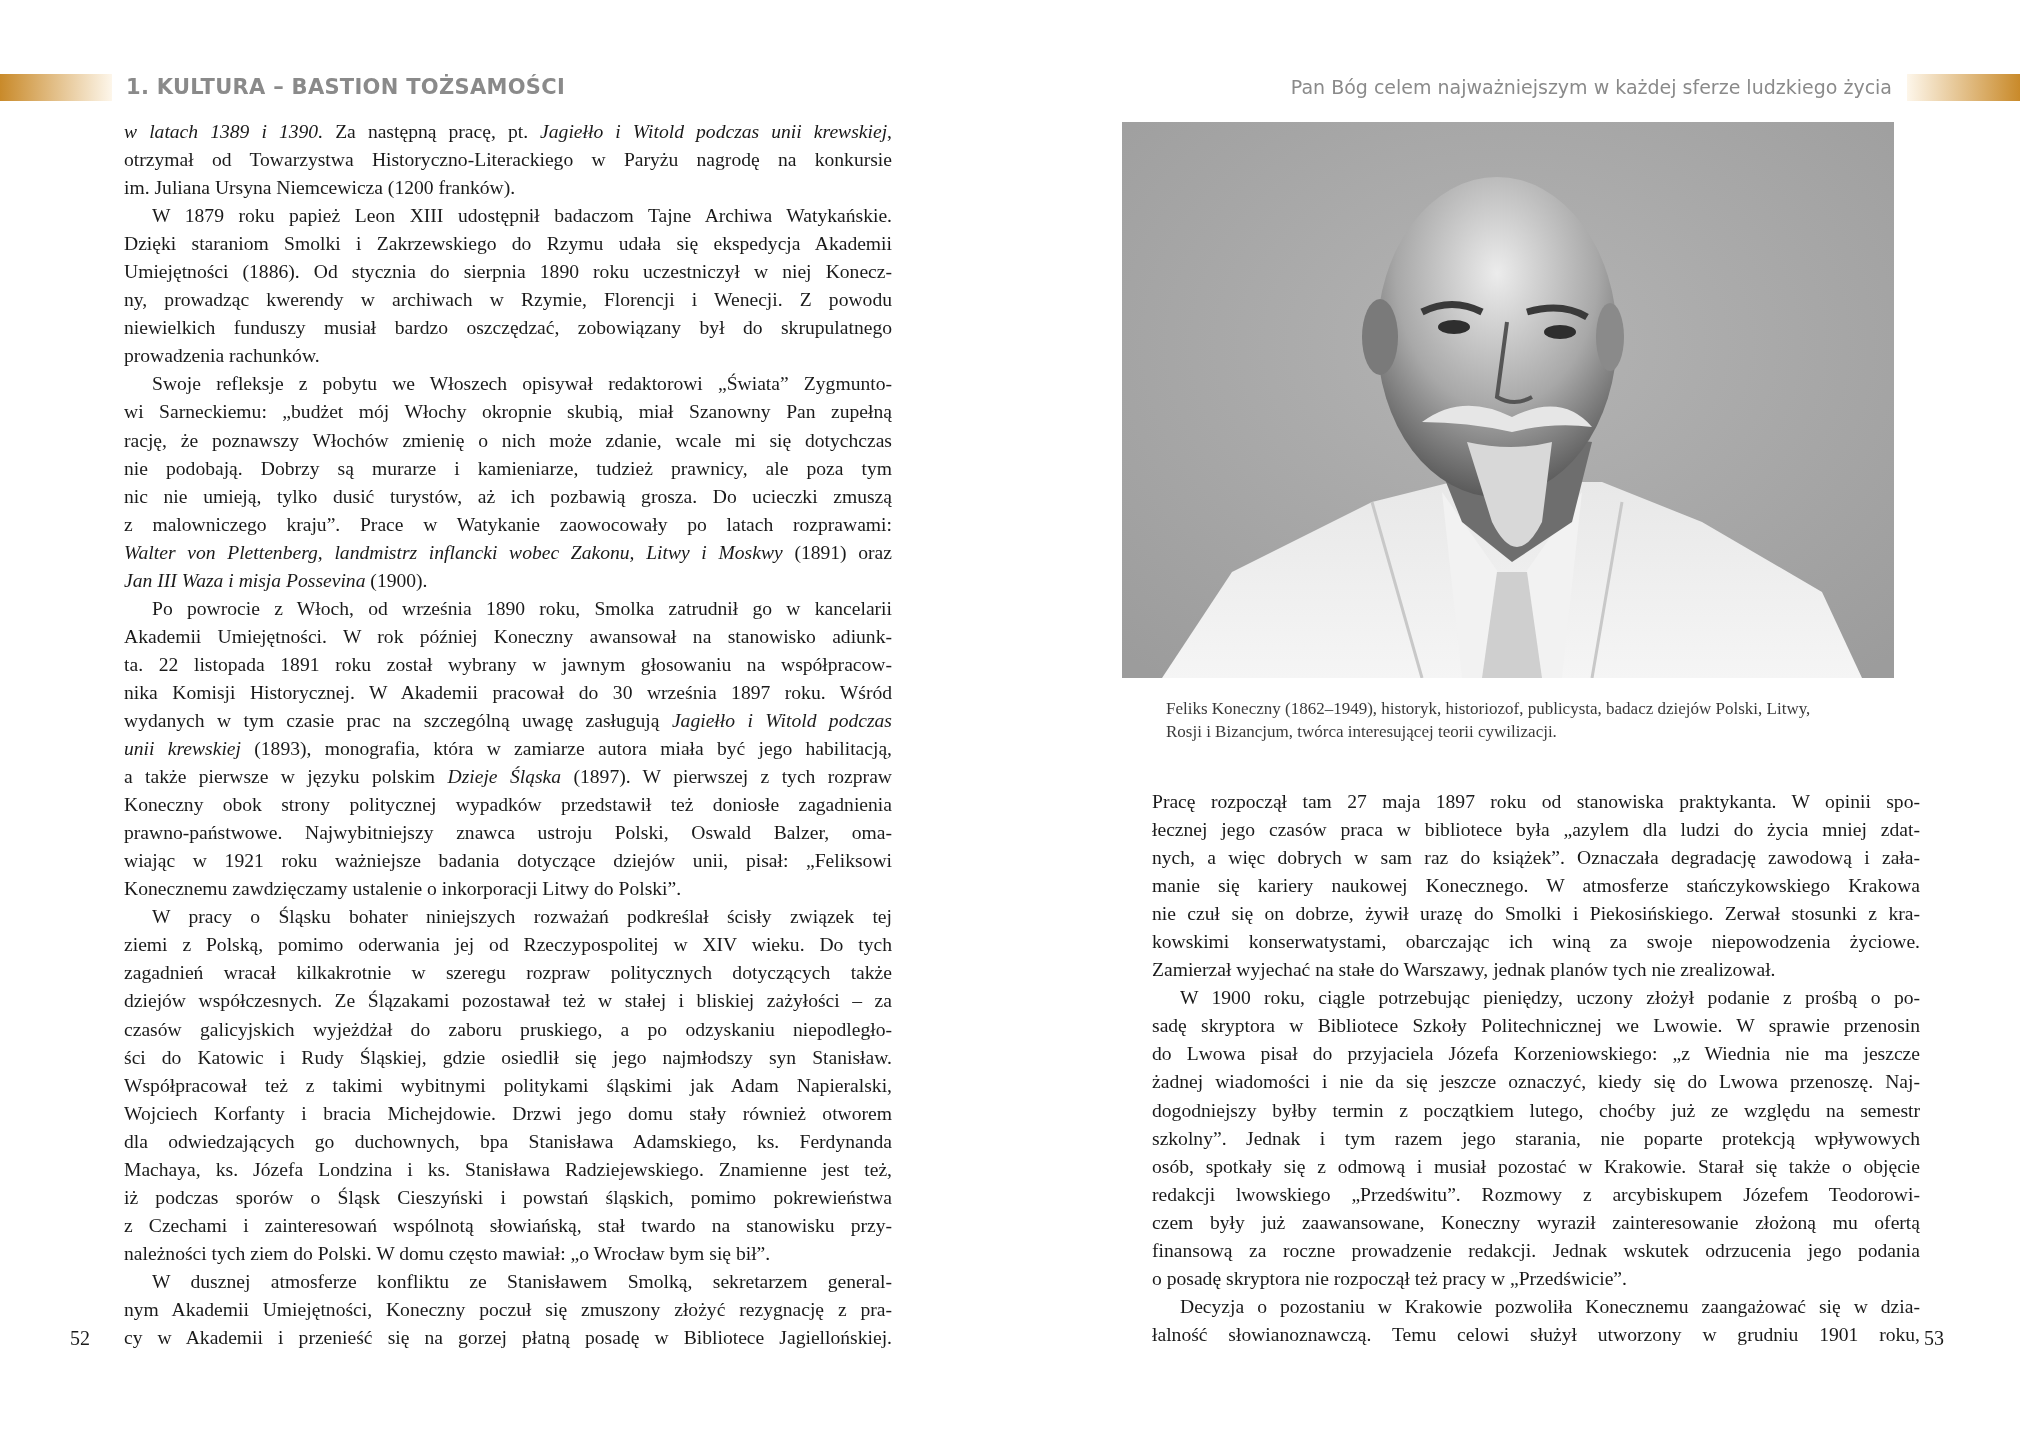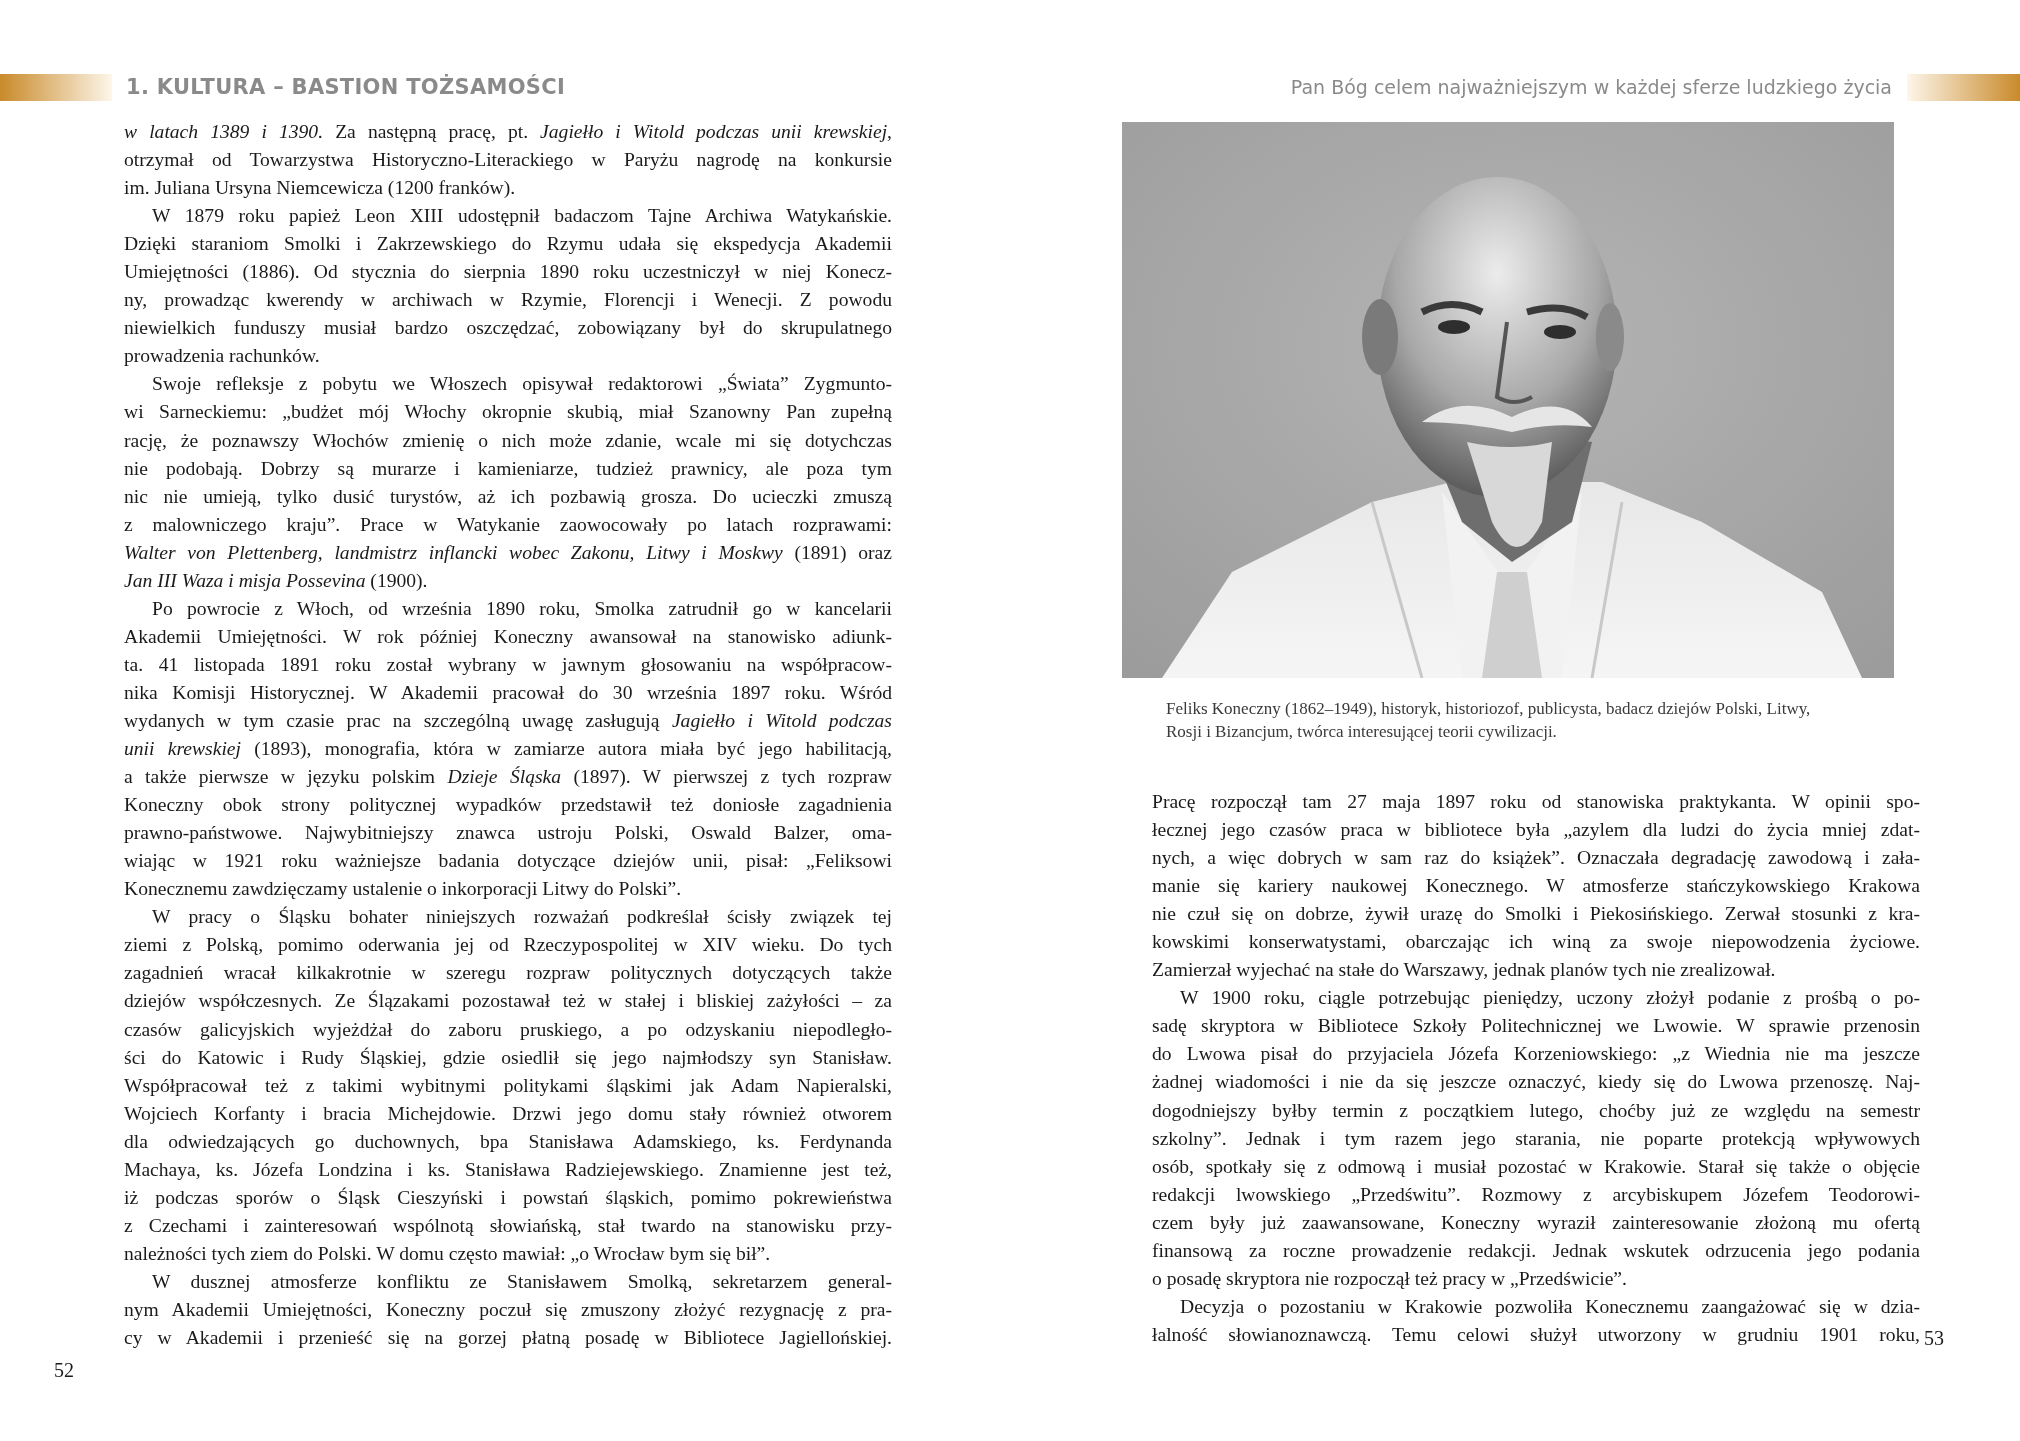--- a/index.html
+++ b/index.html
@@ -36,21 +36,21 @@
     }
     .photo svg { display: block; }
     .caption {
       position: absolute; left: 1166px; top: 697px; width: 772px;
       font-family: Liberation Serif, serif; font-size: 17px; line-height: 23px;
       color: #3a3a3a;
     }
     .page-num {
       position: absolute; top: 1324px; font-size: 20px; line-height: 28px; color: #1a1a1a;
     }
-    .page-num.left { left: 54px; margin-top: 32px; }
+    .page-num.left { left: 70px; }
     .page-num.right { left: 1924px; }
   </style>
 </head>
 <body>
 
 <div class="hdr-bar left"></div>
 <div class="running-head left">1. KULTURA – BASTION TOŻSAMOŚCI</div>
 <div class="running-head right">Pan Bóg celem najważniejszym w każdej sferze ludzkiego życia</div>
 <div class="hdr-bar right"></div>
 
@@ -67,21 +67,21 @@
     <div class="line indent"><span>Swoje refleksje z pobytu we Włoszech opisywał redaktorowi „Świata” Zygmunto-</span></div>
     <div class="line"><span>wi Sarneckiemu: „budżet mój Włochy okropnie skubią, miał Szanowny Pan zupełną</span></div>
     <div class="line"><span>rację, że poznawszy Włochów zmienię o nich może zdanie, wcale mi się dotychczas</span></div>
     <div class="line"><span>nie podobają. Dobrzy są murarze i kamieniarze, tudzież prawnicy, ale poza tym</span></div>
     <div class="line"><span>nic nie umieją, tylko dusić turystów, aż ich pozbawią grosza. Do ucieczki zmuszą</span></div>
     <div class="line"><span>z malowniczego kraju”. Prace w Watykanie zaowocowały po latach rozprawami:</span></div>
     <div class="line"><i>Walter von Plettenberg, landmistrz inflancki wobec Zakonu, Litwy i Moskwy</i><span> (1891) oraz</span></div>
     <div class="line last"><i>Jan III Waza i misja Possevina</i><span> (1900).</span></div>
     <div class="line indent"><span>Po powrocie z Włoch, od września 1890 roku, Smolka zatrudnił go w kancelarii</span></div>
     <div class="line"><span>Akademii Umiejętności. W rok później Koneczny awansował na stanowisko adiunk-</span></div>
-    <div class="line"><span>ta. 41 listopada 1891 roku został wybrany w jawnym głosowaniu na współpracow-</span></div>
+    <div class="line"><span>ta. 22 listopada 1891 roku został wybrany w jawnym głosowaniu na współpracow-</span></div>
     <div class="line"><span>nika Komisji Historycznej. W Akademii pracował do 30 września 1897 roku. Wśród</span></div>
     <div class="line"><span>wydanych w tym czasie prac na szczególną uwagę zasługują </span><i>Jagiełło i Witold podczas</i></div>
     <div class="line"><i>unii krewskiej</i><span> (1893), monografia, która w zamiarze autora miała być jego habilitacją,</span></div>
     <div class="line"><span>a także pierwsze w języku polskim </span><i>Dzieje Śląska</i><span> (1897). W pierwszej z tych rozpraw</span></div>
     <div class="line"><span>Koneczny obok strony politycznej wypadków przedstawił też doniosłe zagadnienia</span></div>
     <div class="line"><span>prawno-państwowe. Najwybitniejszy znawca ustroju Polski, Oswald Balzer, oma-</span></div>
     <div class="line"><span>wiając w 1921 roku ważniejsze badania dotyczące dziejów unii, pisał: „Feliksowi</span></div>
     <div class="line last"><span>Konecznemu zawdzięczamy ustalenie o inkorporacji Litwy do Polski”.</span></div>
     <div class="line indent"><span>W pracy o Śląsku bohater niniejszych rozważań podkreślał ścisły związek tej</span></div>
     <div class="line"><span>ziemi z Polską, pomimo oderwania jej od Rzeczypospolitej w XIV wieku. Do tych</span></div>

